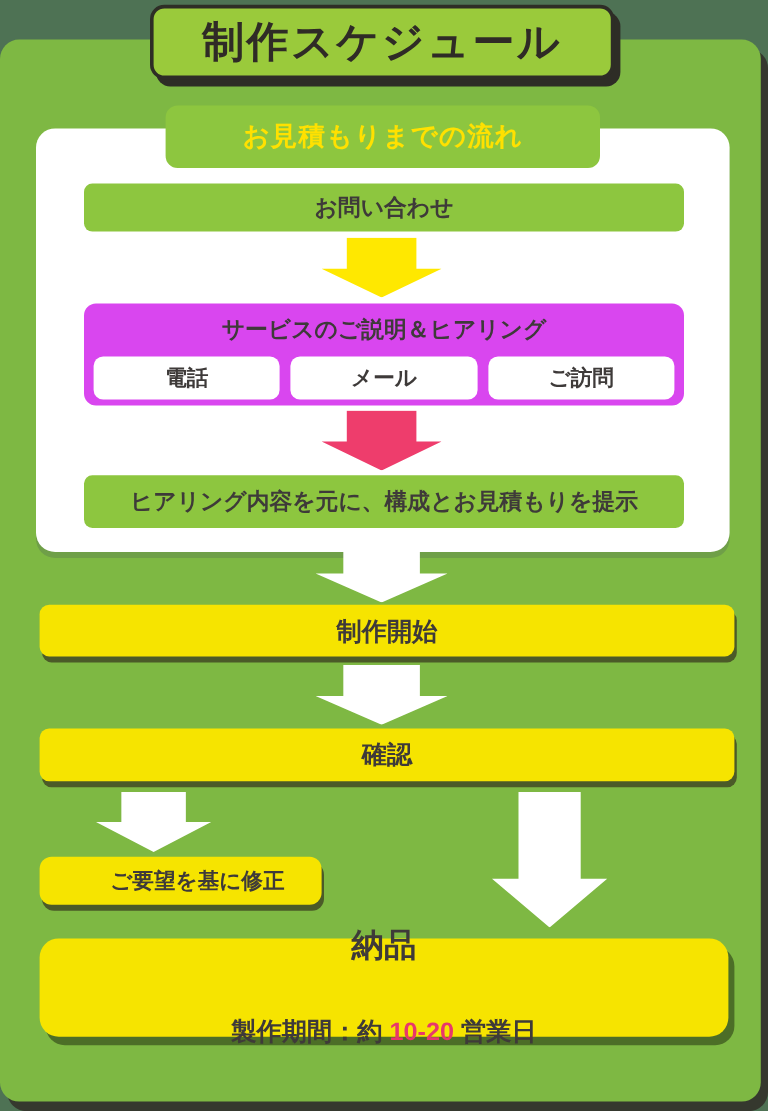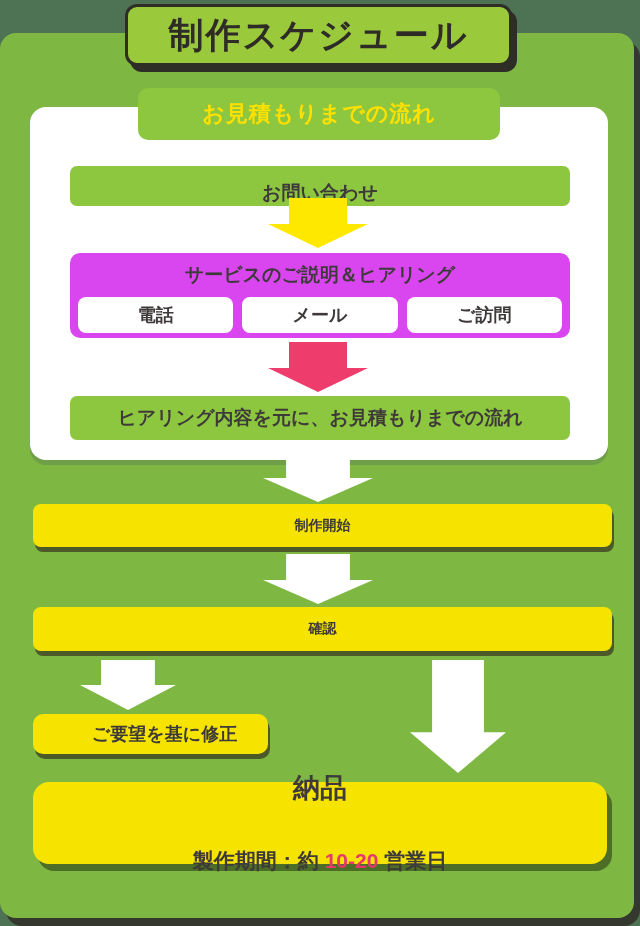--- a/index.html
+++ b/index.html
@@ -37,21 +37,21 @@
     box-shadow:0 5px 0 #6f9f48;
     z-index:2;
   }
   .green-bar{
     position:absolute;left:70px;width:500px;
     background:#8dc63f;border-radius:7px;
     display:flex;align-items:center;justify-content:center;
     font-size:19px;font-weight:bold;color:#3e3a39;
     z-index:3;
   }
-  .bar-contact{top:166px;height:40px;align-items:flex-end;}
+  .bar-contact{top:153px;height:40px;}
   .bar-proposal{top:396px;height:44px;}
   .service-box{
     position:absolute;left:70px;top:253px;width:500px;height:85px;
     background:#d946ef;border-radius:10px;z-index:3;
     box-sizing:border-box;padding:0 8px;
   }
   .service-title{
     height:44px;display:flex;align-items:center;justify-content:center;
     font-size:19px;font-weight:bold;color:#3e3a39;
   }
@@ -67,21 +67,21 @@
   .arrow-pink{left:268px;top:342px;width:100px;height:50px;background:#ee3d6c;}
   .arrow-white-a{left:263px;top:452px;width:110px;height:50px;background:#ffffff;}
   .arrow-white-b{left:263px;top:554px;width:110px;height:50px;background:#ffffff;}
   .arrow-left{left:80px;top:660px;width:96px;height:50px;background:#ffffff;
     clip-path:polygon(22% 0,78% 0,78% 50%,100% 50%,50% 100%,0 50%,22% 50%);}
   .arrow-right{left:410px;top:660px;width:96px;height:113px;background:#ffffff;
     clip-path:polygon(23% 0,77% 0,77% 64%,100% 64%,50% 100%,0 64%,23% 64%);}
   .yellow-bar{
     position:absolute;background:#f6e400;border-radius:8px;
     display:flex;align-items:center;justify-content:center;
-    font-size:14px;font-weight:bold;color:#3e3a39;
+    font-size:21px;font-weight:bold;color:#3e3a39;
     box-shadow:2px 5px 0 #4b5a28;z-index:3;
   }
   .bar-start{left:33px;top:504px;width:579px;height:43px;}
   .bar-check{left:33px;top:607px;width:579px;height:44px;}
   .bar-revise{left:33px;top:714px;width:207px;height:40px;font-size:18px;border-radius:10px;padding-left:28px;}
   .delivery-box{
     position:absolute;left:33px;top:782px;width:574px;height:82px;
     background:#f6e400;border-radius:16px;
     box-shadow:5px 7px 0 #4c6e27;z-index:3;
     display:flex;flex-direction:column;align-items:center;justify-content:center;
@@ -119,21 +119,21 @@
     <div class="pill-row">
       <div class="pill">電話</div>
       <div class="pill">メール</div>
       <div class="pill">ご訪問</div>
     </div>
   </div>
 
   <div class="arrow arrow-pink"></div>
 
   <div class="green-bar bar-proposal">
-    <span>ヒアリング内容を元に、お見積もりまでの流れ</span>
+    <span>ヒアリング内容を元に、構成とお見積もりを提示</span>
   </div>
 
   <div class="arrow arrow-white-a"></div>
 
   <div class="yellow-bar bar-start">
     <span>制作開始</span>
   </div>
 
   <div class="arrow arrow-white-b"></div>
 

